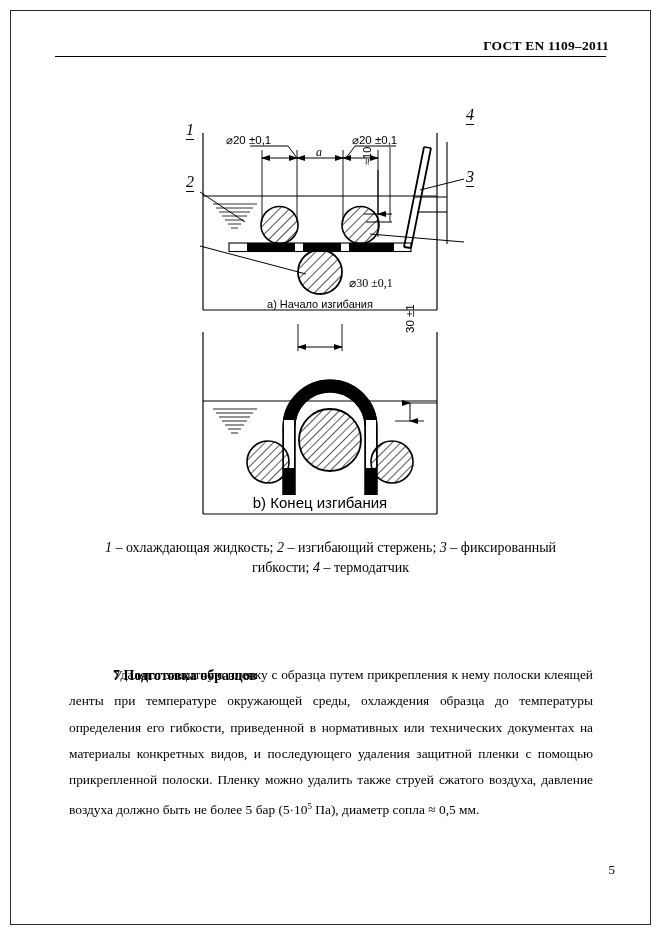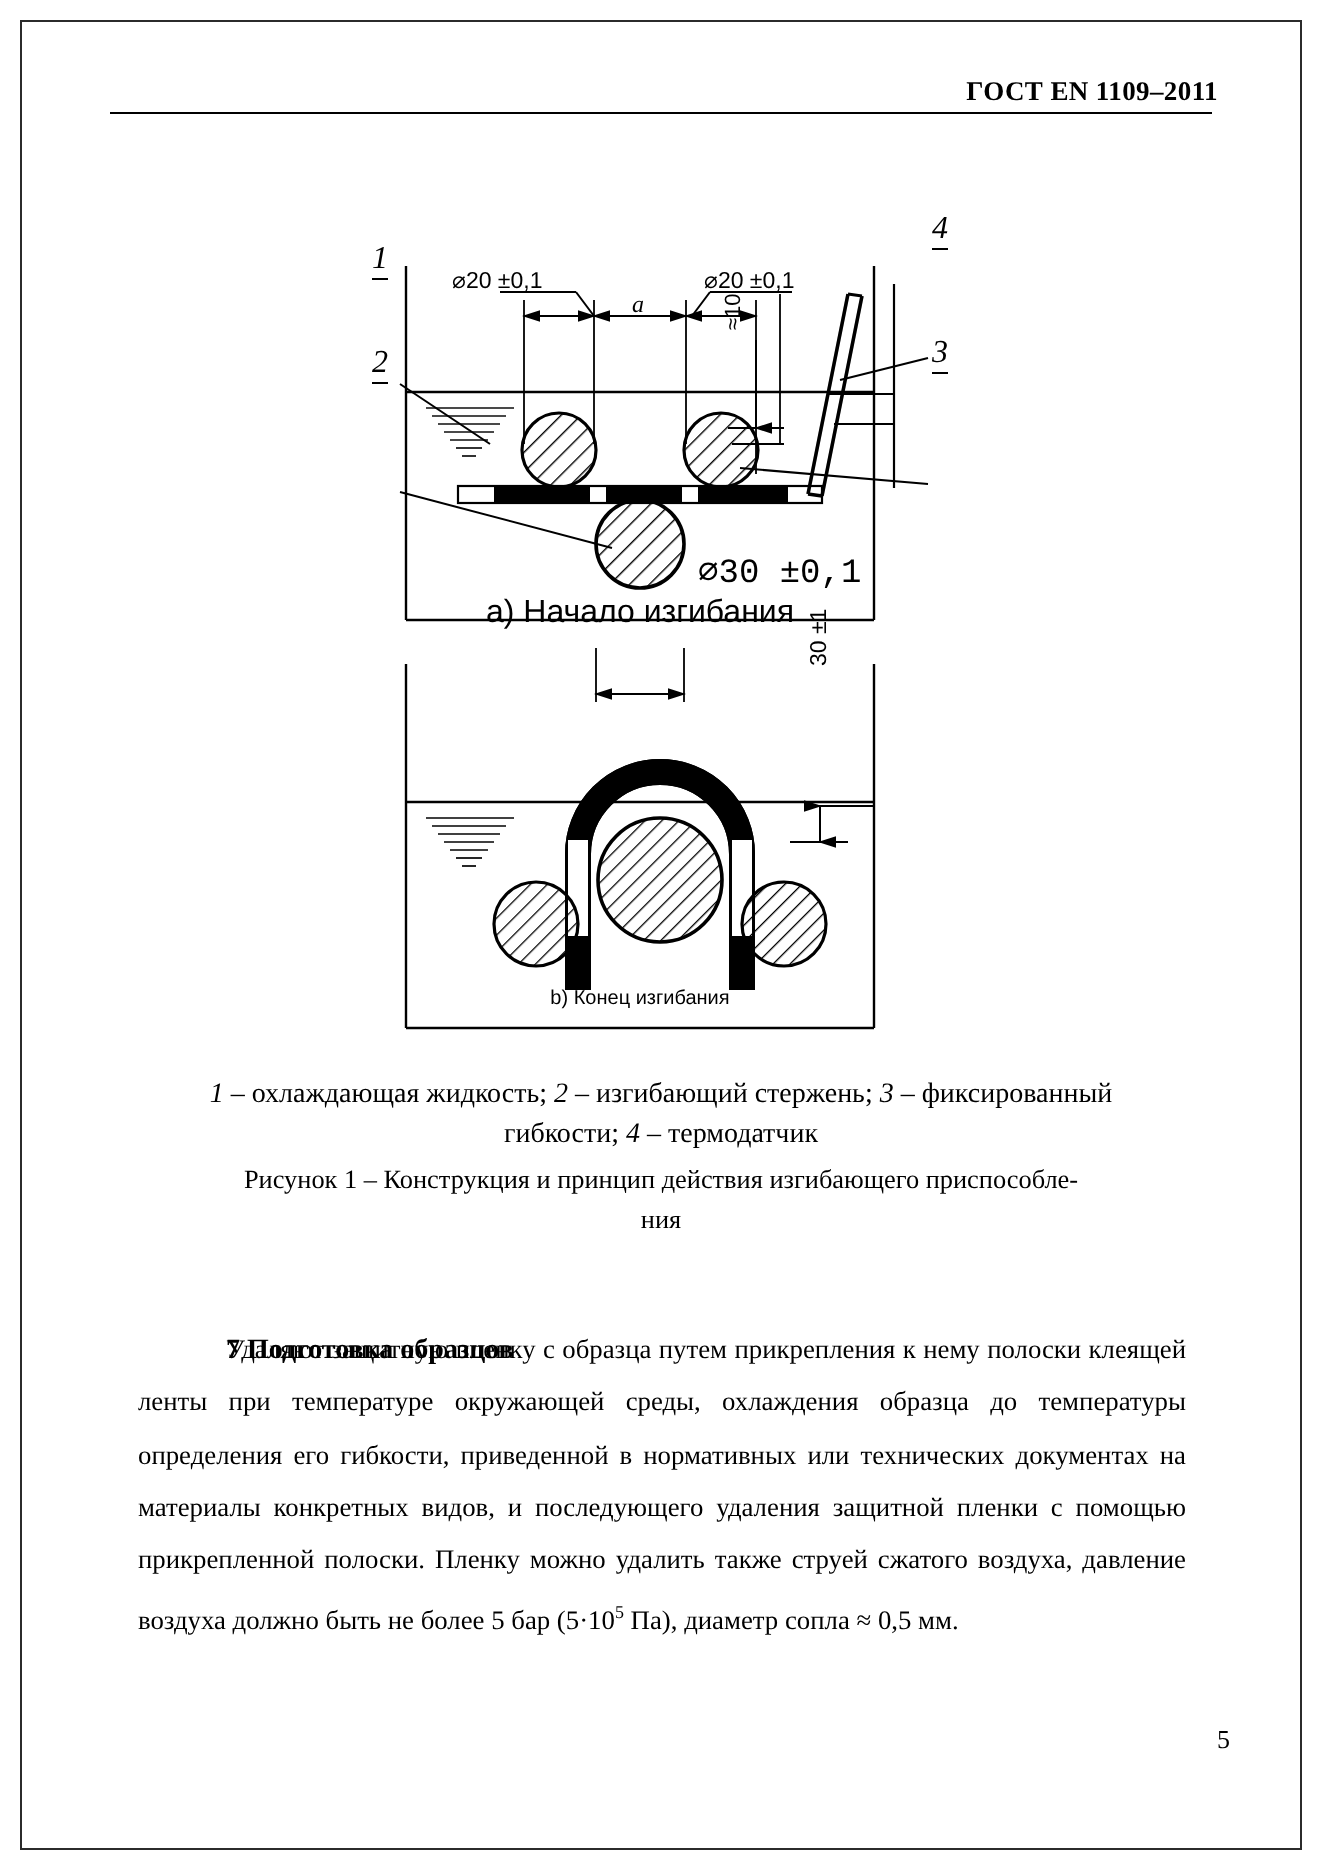--- a/index.html
+++ b/index.html
@@ -274,49 +274,45 @@
     </div>
 
     <div style="position:absolute;left:352px;top:71px;font-size:11.5px;font-family:'Liberation Sans',sans-serif;white-space:nowrap;">
       <span>⌀</span><span>20 ±0,1</span>
     </div>
 
     <div style="position:absolute;left:316px;top:83px;font-size:12px;font-style:italic;font-family:'Liberation Serif',serif;">a</div>
 
     <div style="position:absolute;left:361px;top:103px;font-size:11px;font-family:'Liberation Sans',sans-serif;transform:rotate(-90deg);transform-origin:left top;white-space:nowrap;">≈10</div>
 
-    <div style="position:absolute;left:349px;top:214px;font-size:17px;font-family:Liberation Mono, monospace;white-space:nowrap;">
+    <div style="position:absolute;left:349px;top:214px;font-size:12px;font-family:Liberation Serif, serif;white-space:nowrap;">
       <span>⌀</span><span>30 ±0,1</span>
     </div>
 
     <div style="position:absolute;left:186px;top:60px;font-size:16px;font-style:italic;font-family:'Liberation Serif',serif;border-bottom:1px solid #000;line-height:1.05;">1</div>
     <div style="position:absolute;left:186px;top:112px;font-size:16px;font-style:italic;font-family:'Liberation Serif',serif;border-bottom:1px solid #000;line-height:1.05;">2</div>
     <div style="position:absolute;left:466px;top:107px;font-size:16px;font-style:italic;font-family:'Liberation Serif',serif;border-bottom:1px solid #000;line-height:1.05;">3</div>
     <div style="position:absolute;left:466px;top:45px;font-size:16px;font-style:italic;font-family:'Liberation Serif',serif;border-bottom:1px solid #000;line-height:1.05;">4</div>
 
-    <div style="position:absolute;left:203px;top:236px;width:234px;text-align:center;font-size:16px;font-family:'Liberation Sans',sans-serif;">а) Начало изгибания</div>
+    <div style="position:absolute;left:203px;top:236px;width:234px;text-align:center;font-size:11px;font-family:'Liberation Sans',sans-serif;">а) Начало изгибания</div>
 
     <div style="position:absolute;left:404px;top:271px;font-size:11.5px;font-family:'Liberation Sans',sans-serif;transform:rotate(-90deg);transform-origin:left top;white-space:nowrap;">30 ±1</div>
 
-    <div style="position:absolute;left:203px;top:432px;width:234px;text-align:center;font-size:10px;font-family:'Liberation Sans',sans-serif;">b) Конец изгибания</div>
+    <div style="position:absolute;left:203px;top:432px;width:234px;text-align:center;font-size:15px;font-family:'Liberation Sans',sans-serif;">b) Конец изгибания</div>
   </div>
 
   <div class="legend">
     <div>
       <i>1</i><span> – охлаждающая жидкость; </span><i>2</i><span> – изгибающий стержень; </span><i>3</i><span> – фиксированный</span>
     </div>
     <div>
       <span>гибкости;  </span><i>4</i><span> – термодатчик</span>
     </div>
   </div>
 
-  <div class="figcaption">
-    <div>Рисунок 1 – Конструкция и принцип действия изгибающего приспособле-</div>
-    <div>ния</div>
-  </div>
 
   <div class="section-heading">7 Подготовка образцов</div>
 
   <div class="body-text">
     <p>
       <span>Удаляют защитную пленку с образца путем прикрепления к нему полоски клеящей ленты при температуре окружающей среды, охлаждения образца до температуры определения его гибкости, приведенной в нормативных или технических документах на материалы конкретных видов, и последующего удаления защитной пленки с помощью прикрепленной полоски. Пленку можно удалить также струей сжатого воздуха, давление воздуха должно быть не более 5 бар (5</span><span>·10</span><sup>5</sup><span> Па), диаметр сопла ≈ 0,5 мм.</span>
     </p>
   </div>
 
   <div class="page-number">5</div>

